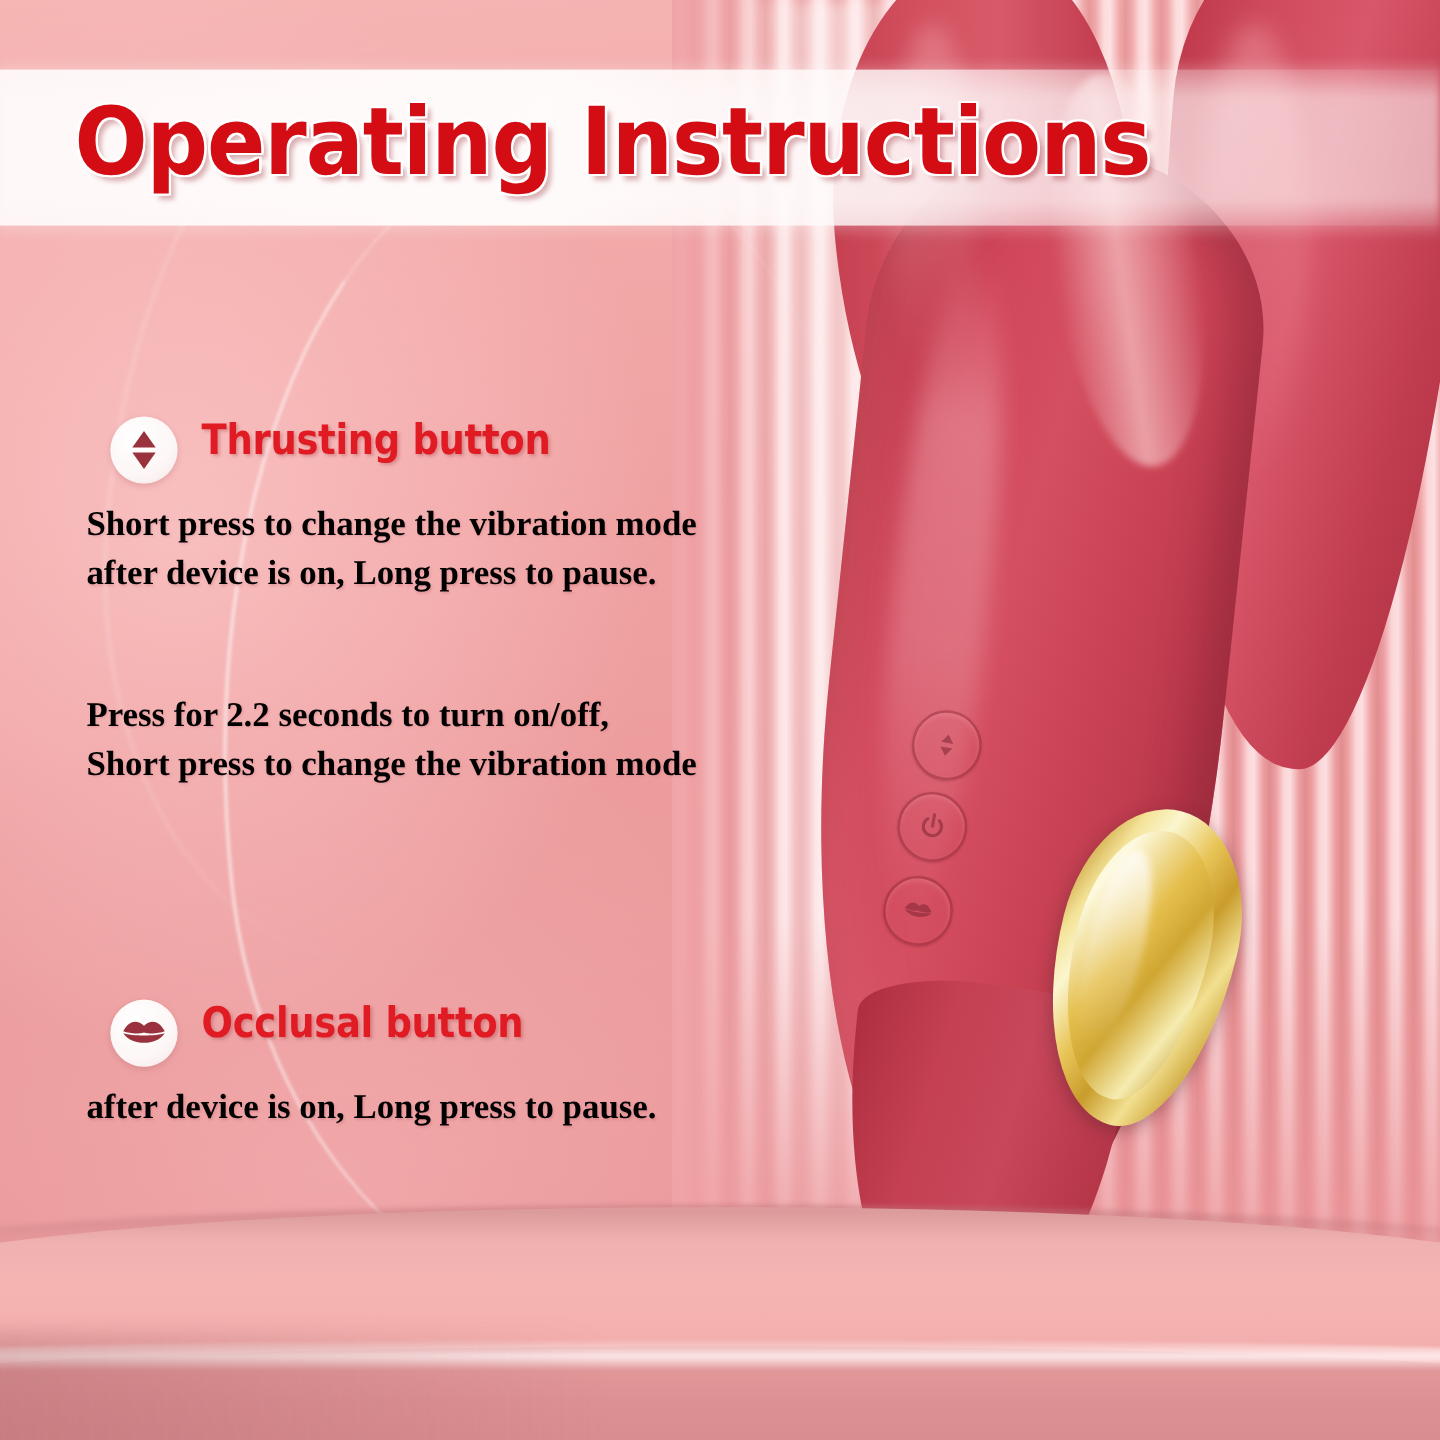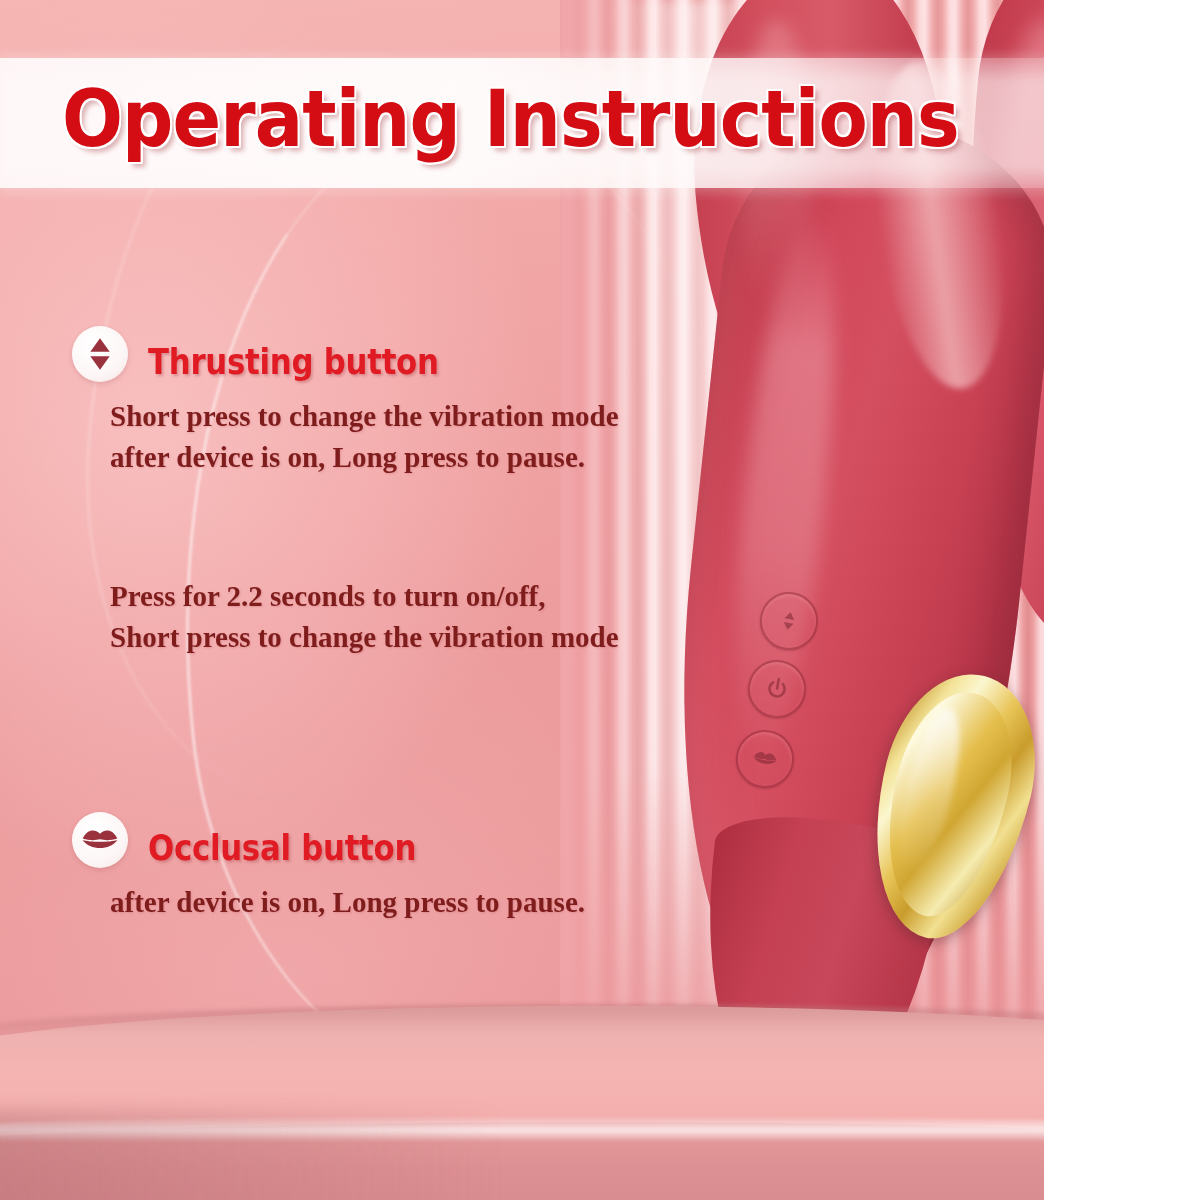--- a/index.html
+++ b/index.html
@@ -2,21 +2,21 @@
 <html><head>
 <meta charset="utf-8">
 <style>
   html, body {
     margin: 0;
     padding: 0;
     background: #ffffff;
   }
   #poster {
     position: relative;
-    width: 1044px;
+    width: 1200px;
     height: 1200px;
     overflow: hidden;
     font-family: "Liberation Sans", sans-serif;
     background: #f0a3a6;
   }
 
   
   .bg-base {
     position: absolute;
     inset: 0;
@@ -442,23 +442,24 @@
     position: absolute;
     left: 0;
     width: 660px;
   }
   .f1 { top: 326px; }
   .f2 { top: 562px; }
   .f3 { top: 812px; }
 
   .feature-head {
     display: flex;
-    align-items: flex-end;
+    align-items: flex-start;
     gap: 20px;
-    padding-left: 72px;
+    padding-left: 92px;
+    margin-top: 21px;
   }
   .icon-circle {
     width: 56px;
     height: 56px;
     flex: 0 0 56px;
     border-radius: 50%;
     background: radial-gradient(circle at 38% 32%, #ffffff 0%, #fdf6f6 62%, #f2e2e3 100%);
     display: flex;
     align-items: center;
     justify-content: center;
@@ -470,26 +471,26 @@
     font-weight: 700;
     color: #e11b24;
     transform: scaleX(0.88);
     transform-origin: left center;
     white-space: nowrap;
     letter-spacing: -0.3px;
     text-shadow: 2px 2px 3px rgba(150,40,48,0.30);
   }
   .feature-body {
     margin-top: 14px;
-    padding-left: 110px;
+    padding-left: 72px;
     font-family: "Liberation Serif", serif;
     font-weight: 700;
     font-size: 29px;
     line-height: 1.42;
-    color: #7f1d1d;
+    color: #000000;
     text-shadow: 1px 1px 2px rgba(170,60,76,0.22);
     max-width: 580px;
   }
   .feature-body div { white-space: nowrap; }
 </style>
 </head>
 <body>
 
 <div id="poster">
 

